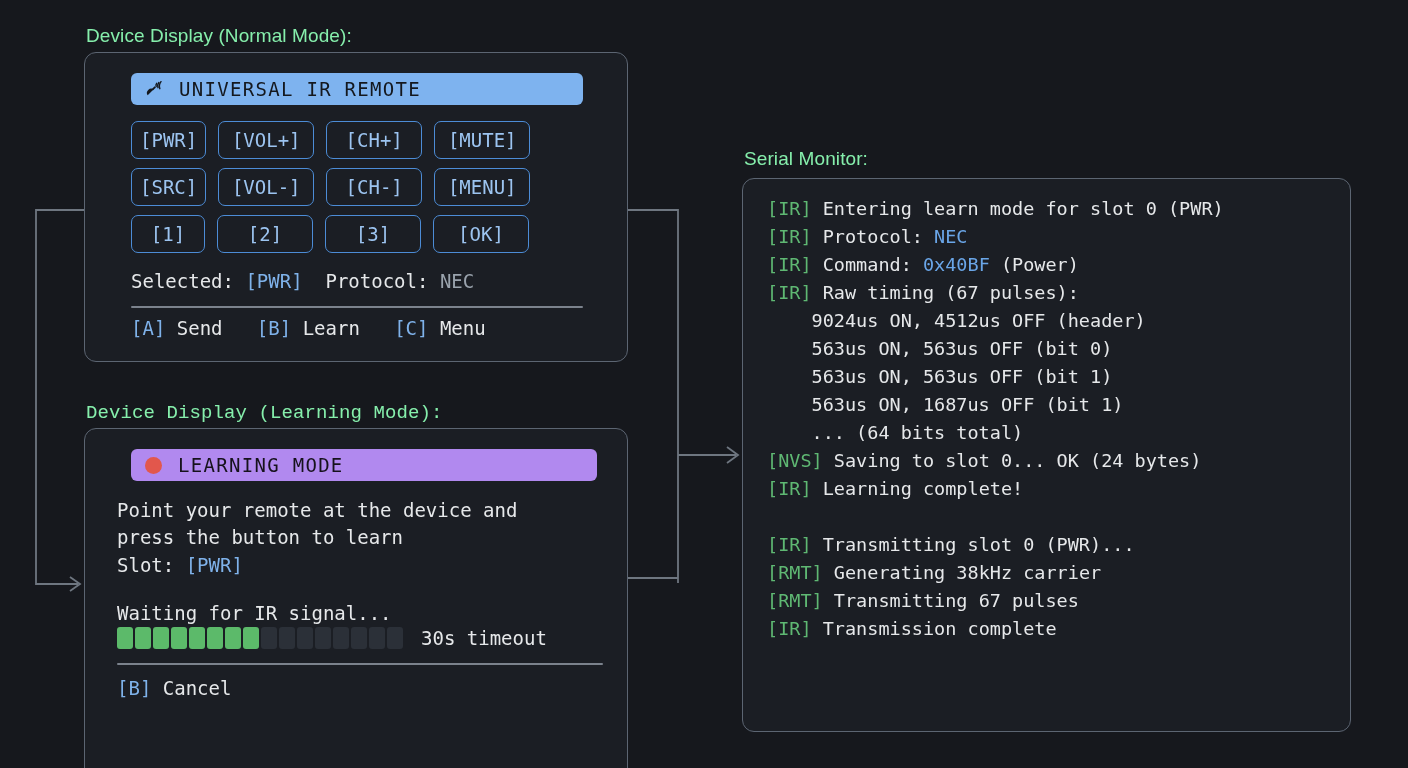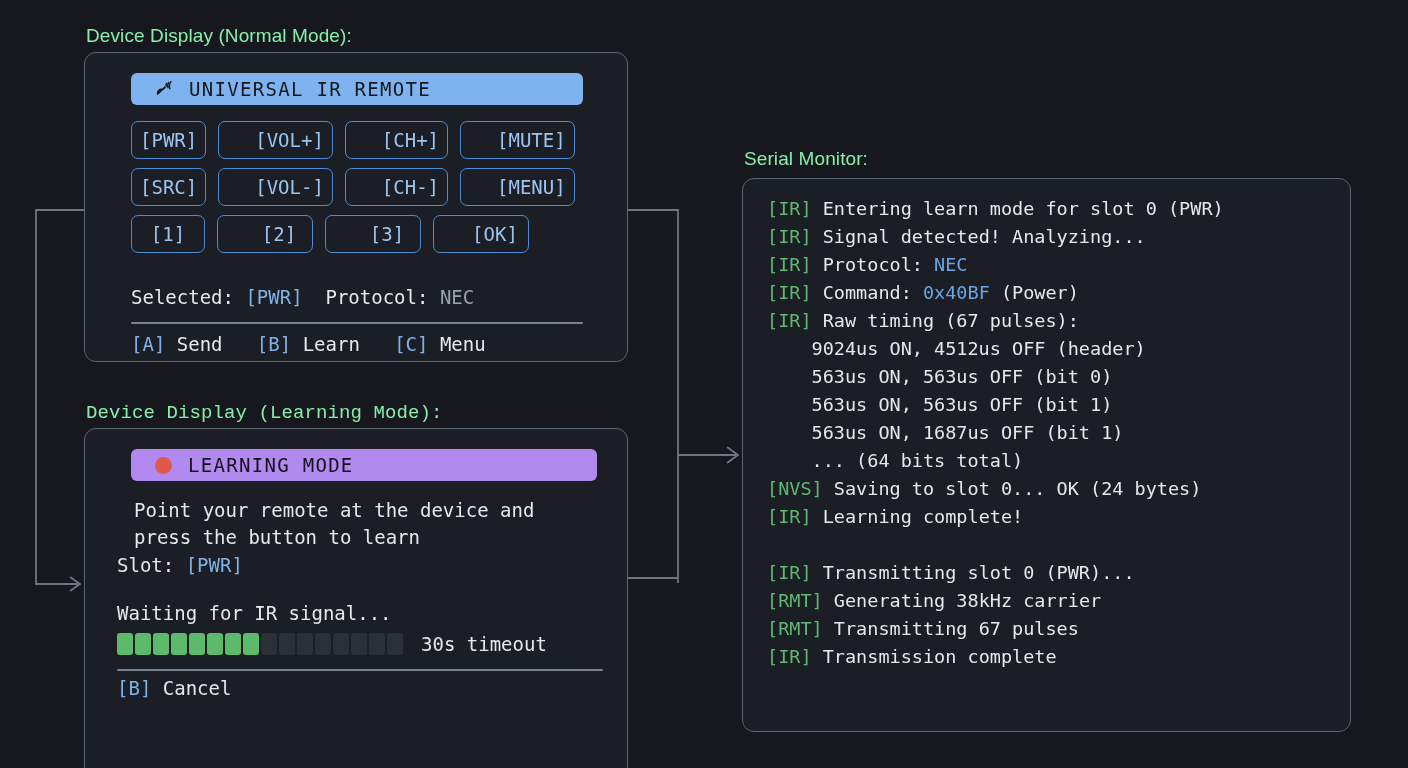--- a/index.html
+++ b/index.html
@@ -36,21 +36,21 @@
     background:#1b1e24;}
 
   
   .dev-inner{position:absolute;left:46px;top:20px;right:44px;}
   .title-bar{
     background:#7eb3ef;
     color:#14181e;
     border-radius:6px;
     height:32px;
     display:flex;align-items:center;
-    padding:0 24px;
+    padding:0 14px;
     font-family:"DejaVu Sans Mono", monospace;
     font-size:19px;
     letter-spacing:1.3px;
     box-sizing:border-box;
   }
   .title-bar.learning{
     background:#b189ef;
     color:#16121c;
     letter-spacing:1.3px;
   }
@@ -68,24 +68,24 @@
     color:#9cc4f0;
     font-family:"DejaVu Sans Mono", monospace;
     font-size:19px;
     height:38px;
     min-width:74px;
     display:flex;align-items:center;justify-content:center;
     padding:0 8px;
     background:transparent;
     box-sizing:border-box;
   }
-  .ir-btn.w5{min-width:96px;padding-left:36px;}
+  .ir-btn.w5{min-width:96px;}
 
   .status-line{
-    margin-top:33px;
+    margin-top:17px;
     font-family:"DejaVu Sans Mono", monospace;
     font-size:19px;
     color:#e6e8ea;
     white-space:pre;
   }
   .status-line .accent{color:#7fb2ea;}
   .status-line .dim{color:#9aa3ad;}
 
   .divider{
     margin-top:14px;
@@ -106,45 +106,44 @@
   
   .learn-inner{position:absolute;left:32px;top:20px;right:30px;}
   .learn-title{margin-left:14px;}
   .learn-text{
     margin-top:16px;
     font-family:"DejaVu Sans Mono", monospace;
     font-size:19px;
     line-height:27px;
     color:#e6e8ea;
     white-space:pre-line;
-    margin-left:17px;
   }
   .learn-slot{
     margin-top:3px;
     font-family:"DejaVu Sans Mono", monospace;
     font-size:19px;color:#e6e8ea;white-space:pre;
   }
   .learn-slot .accent{color:#7fb2ea;}
   .learn-wait{
     margin-top:26px;
     font-family:"DejaVu Sans Mono", monospace;
     font-size:19px;color:#e6e8ea;white-space:pre;
   }
-  .bar-row{margin-top:9px;display:flex;align-items:center;}
+  .bar-row{margin-top:3px;display:flex;align-items:center;}
   .bar{display:flex;gap:2px;}
   .cell{width:16px;height:22px;border-radius:3px;background:#2b3038;}
   .cell.on{background:#5cba6a;}
   .timeout{
     margin-left:18px;
     font-family:"DejaVu Sans Mono", monospace;
     font-size:19px;color:#e6e8ea;white-space:nowrap;
   }
   .learn-divider{margin-top:14px;height:1.6px;background:#7b828c;border-radius:1px;width:486px;}
   .learn-key{
-    margin-top:6px;
+    margin-top:12px;
     font-family:"DejaVu Sans Mono", monospace;
     font-size:19px;color:#e6e8ea;white-space:pre;
   }
   .learn-key .key{color:#7fb2ea;}
 
   
   .serial-inner{
     position:absolute;left:24px;top:16px;right:14px;
     font-family:"DejaVu Sans Mono", monospace;
     font-size:18.5px;
@@ -259,21 +258,20 @@
 
       <div class="learn-divider"></div>
 
       <div class="learn-key"><span class="key">[B]</span><span> Cancel</span></div>
     </div>
   </div>
 
   <div class="panel" id="serial-panel">
     <div class="serial-inner" id="serial-log">
         <div class="log-line"><span class="tag">[IR]</span><span> Entering learn mode for slot 0 (PWR)</span></div>
-        <div class="log-line"><span class="tag">[IR]</span><span> Signal detected! Analyzing...</span></div>
         <div class="log-line"><span class="tag">[IR]</span><span> Protocol: </span><span class="val">NEC</span></div>
         <div class="log-line"><span class="tag">[IR]</span><span> Command: </span><span class="val">0x40BF</span><span> (Power)</span></div>
         <div class="log-line"><span class="tag">[IR]</span><span> Raw timing (67 pulses):</span></div>
         <div class="log-line"><span>    9024us ON, 4512us OFF (header)</span></div>
         <div class="log-line"><span>    563us ON, 563us OFF (bit 0)</span></div>
         <div class="log-line"><span>    563us ON, 563us OFF (bit 1)</span></div>
         <div class="log-line"><span>    563us ON, 1687us OFF (bit 1)</span></div>
         <div class="log-line"><span>    ... (64 bits total)</span></div>
         <div class="log-line"><span class="tag">[NVS]</span><span> Saving to slot 0... OK (24 bytes)</span></div>
         <div class="log-line"><span class="tag">[IR]</span><span> Learning complete!</span></div>

